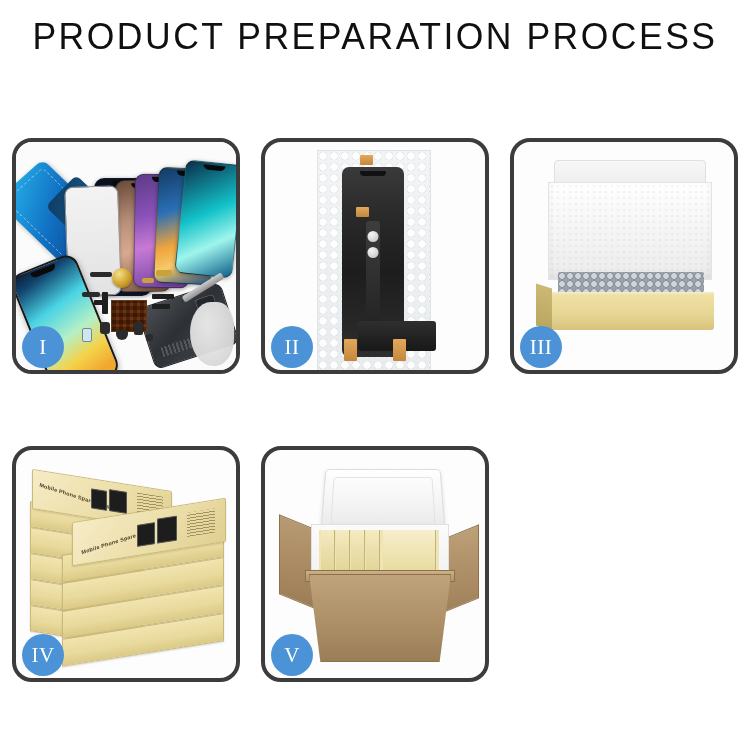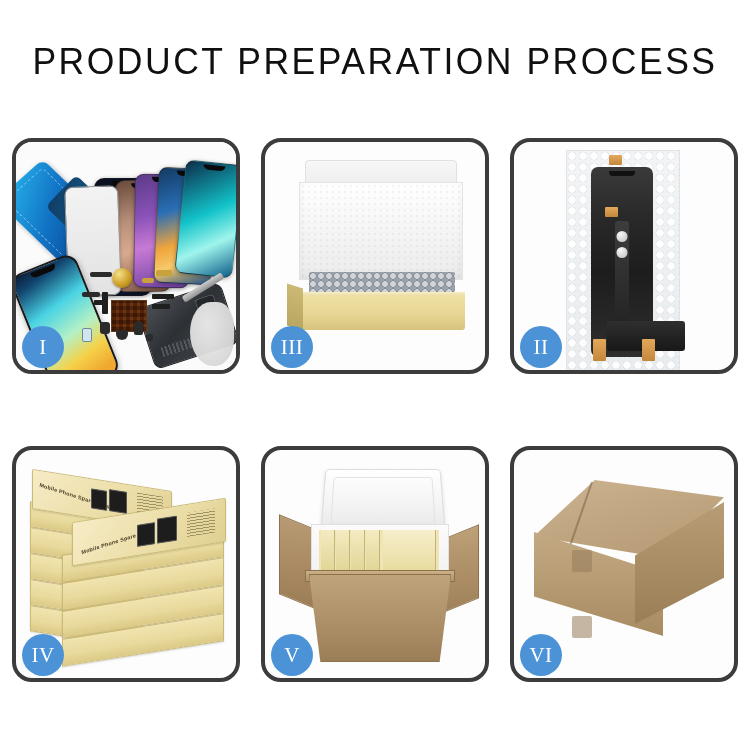--- a/index.html
+++ b/index.html
@@ -11,21 +11,21 @@
     width: 750px;
     height: 750px;
     font-family: "Liberation Sans", sans-serif;
     overflow: hidden;
     position: relative;
   }
 
   
   #header {
     width: 750px;
-    padding-top: 40px;
+    padding-top: 15px;
     text-align: center;
   }
   #page-title {
     font-family: "Liberation Sans", sans-serif;
     font-size: 37px;
     font-weight: 400;
     letter-spacing: 2.6px;
     color: #101010;
     line-height: 44px;
     white-space: nowrap;
@@ -442,47 +442,47 @@
 
       <div class="tweezer"></div>
       <div class="hand-blob"></div>
 
       <div class="badge">I</div>
     </div>
   </div>
 
   <div class="panel">
     <div class="panel-stage">
-      <div class="p3-wrap">
-        <div class="p3-lidback"></div>
-        <div class="p3-foam"></div>
-        <div class="p3-bubble-fill"></div>
-        <div class="p3-rim"></div>
-        <div class="p3-boxfront"></div>
-        <div class="p3-boxleft"></div>
-      </div>
-      <div class="badge">III</div>
-    </div>
-  </div>
-
-  <div class="panel">
-    <div class="panel-stage">
       <div class="bubble-pack">
         <div class="inner-screen">
           <div class="flex-tail"></div>
           <div class="flex-dot" style="top:64px;"></div>
           <div class="flex-dot" style="top:80px;"></div>
           <div class="conn-block"></div>
         </div>
         <div class="tape" style="left:42px;top:4px;"></div>
         <div class="tape" style="left:38px;top:56px;"></div>
         <div class="tape" style="left:26px;bottom:10px;height:22px;"></div>
         <div class="tape" style="right:24px;bottom:10px;height:22px;"></div>
       </div>
       <div class="badge">II</div>
+    </div>
+  </div>
+
+  <div class="panel">
+    <div class="panel-stage">
+      <div class="p3-wrap">
+        <div class="p3-lidback"></div>
+        <div class="p3-foam"></div>
+        <div class="p3-bubble-fill"></div>
+        <div class="p3-rim"></div>
+        <div class="p3-boxfront"></div>
+        <div class="p3-boxleft"></div>
+      </div>
+      <div class="badge">III</div>
     </div>
   </div>
 
   <div class="panel">
     <div class="panel-stage">
       <div class="p4-wrap">
 
         <div class="ybox" style="left:4px;  top:44px;  width:110px; height:24px; transform:skewY(9deg);"></div>
         <div class="ybox" style="left:4px;  top:70px;  width:110px; height:24px; transform:skewY(9deg);"></div>
         <div class="ybox" style="left:4px;  top:96px;  width:110px; height:24px; transform:skewY(9deg);"></div>
@@ -529,27 +529,14 @@
           <div class="p5-slat" style="left:47px;  width:13px;"></div>
           <div class="p5-slat" style="left:64px;  width:52px; background:linear-gradient(180deg,#f7efcd,#e4d795);"></div>
         </div>
         <div class="p5-body-rim"></div>
         <div class="p5-body"></div>
       </div>
       <div class="badge">V</div>
     </div>
   </div>
 
-  <div class="panel">
-    <div class="panel-stage">
-      <div class="p6-wrap">
-        <div class="p6-top"></div>
-        <div class="p6-seam"></div>
-        <div class="p6-left"></div>
-        <div class="p6-right"></div>
-        <div class="p6-tape" style="left:38px; top:70px;"></div>
-        <div class="p6-tape" style="left:38px; top:136px;"></div>
-      </div>
-      <div class="badge">VI</div>
-    </div>
-  </div>
 
 </div>
 
 </body></html>

